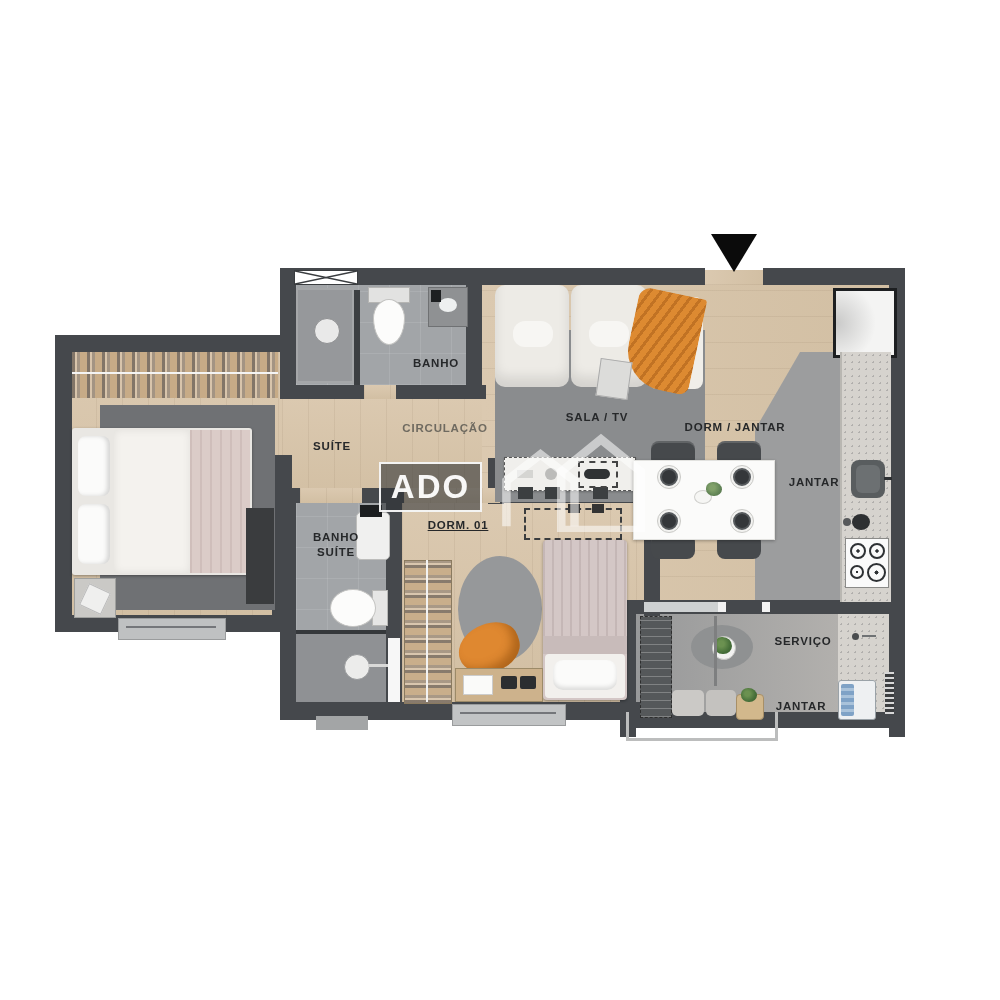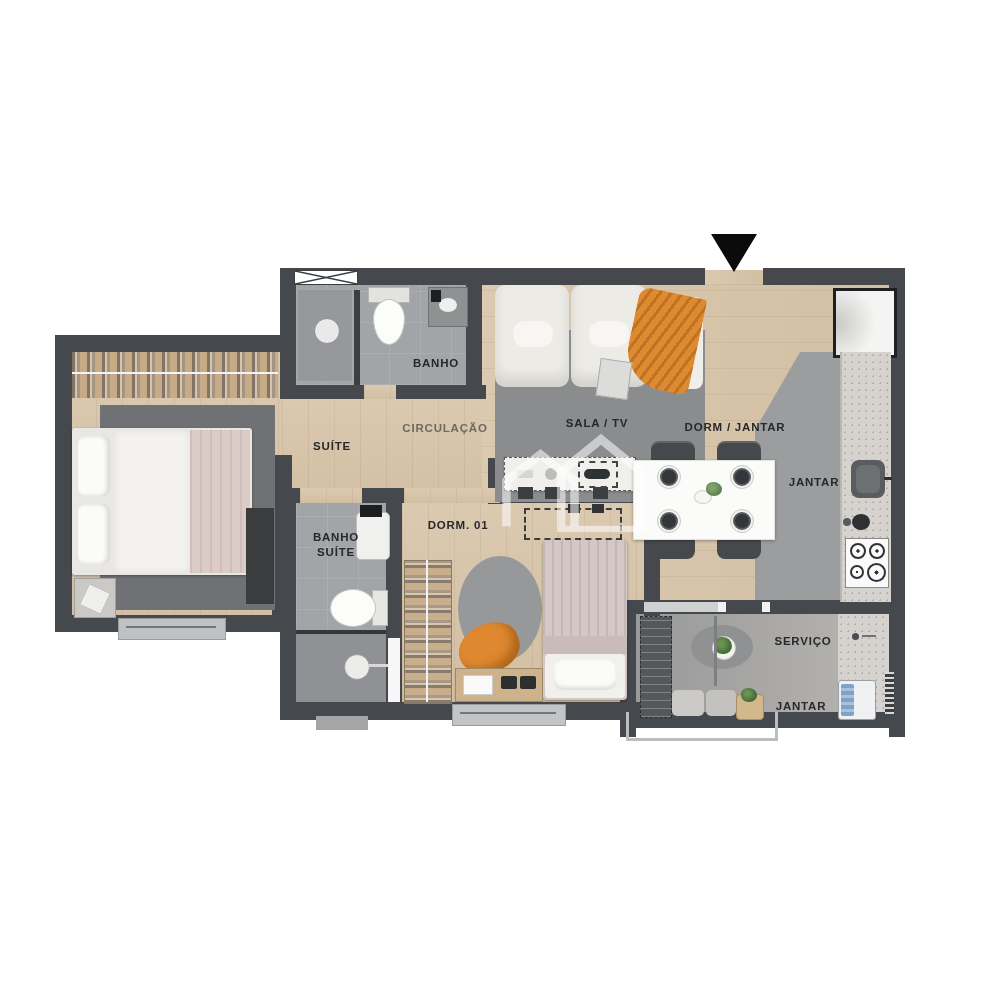--- a/index.html
+++ b/index.html
@@ -235,33 +235,36 @@
          background:repeating-linear-gradient(0deg,#7fa2c6 0 4px,#a9c2da 4px 7px);"></div>
   </div>
   <div class="abs" style="left:885px;top:672px;width:9px;height:42px;background:#3c3e40;
        background-image:repeating-linear-gradient(0deg, rgba(255,255,255,0.8) 0 2px, rgba(0,0,0,0) 2px 5px);"></div>
   <div class="abs round" style="left:852px;top:633px;width:7px;height:7px;background:#4a4d4f;"></div>
   <div class="abs" style="left:862px;top:635px;width:14px;height:2px;background:#6f7274;"></div>
 
   <div class="label" style="left:332px;top:446px;">SUÍTE</div>
   <div class="label" style="left:436px;top:363px;">BANHO</div>
   <div class="label light" style="left:445px;top:428px;">CIRCULAÇÃO</div>
-  <div class="label" style="left:597px;top:417px;margin-top:6px;">SALA / TV</div>
+  <div class="label" style="left:597px;top:417px;">SALA / TV</div>
   <div class="label" style="left:735px;top:427px;">DORM / JANTAR</div>
   <div class="label" style="left:814px;top:482px;">JANTAR</div>
   <div class="label" style="left:336px;top:545px;line-height:1.3;">
     <span>BANHO</span><br>
     <span>SUÍTE</span>
   </div>
-  <div class="label" style="left:458px;top:525px;">DORM. 01</div>
+  <div class="label" style="left:458px;top:525px;text-decoration:underline;">DORM. 01</div>
   <div class="label" style="left:803px;top:641px;">SERVIÇO</div>
   <div class="label" style="left:801px;top:706px;">JANTAR</div>
 
   <div class="abs" style="left:711px;top:234px;width:0;height:0;border-left:23px solid transparent;border-right:23px solid transparent;border-top:38px solid #0b0b0b;"></div>
 
   <div id="watermark" style="left:0;top:0;width:1000px;height:1000px;">
+    <div id="wm-box">
+      <span id="wm-brand">ADO</span>
+    </div>
     <svg class="abs" style="left:482px;top:428px;" width="168" height="104" viewBox="0 0 170 110">
       <path d="M22,104 L22,56 L58,28 L94,56 L94,104" fill="none" stroke="rgba(255,255,255,0.55)" stroke-width="9"></path>
       <path d="M80,108 L80,46 L122,12 L164,46 L164,108 Z" fill="none" stroke="rgba(255,255,255,0.55)" stroke-width="9"></path>
     </svg>
   </div>
 
 </div>
 
 </body></html>

